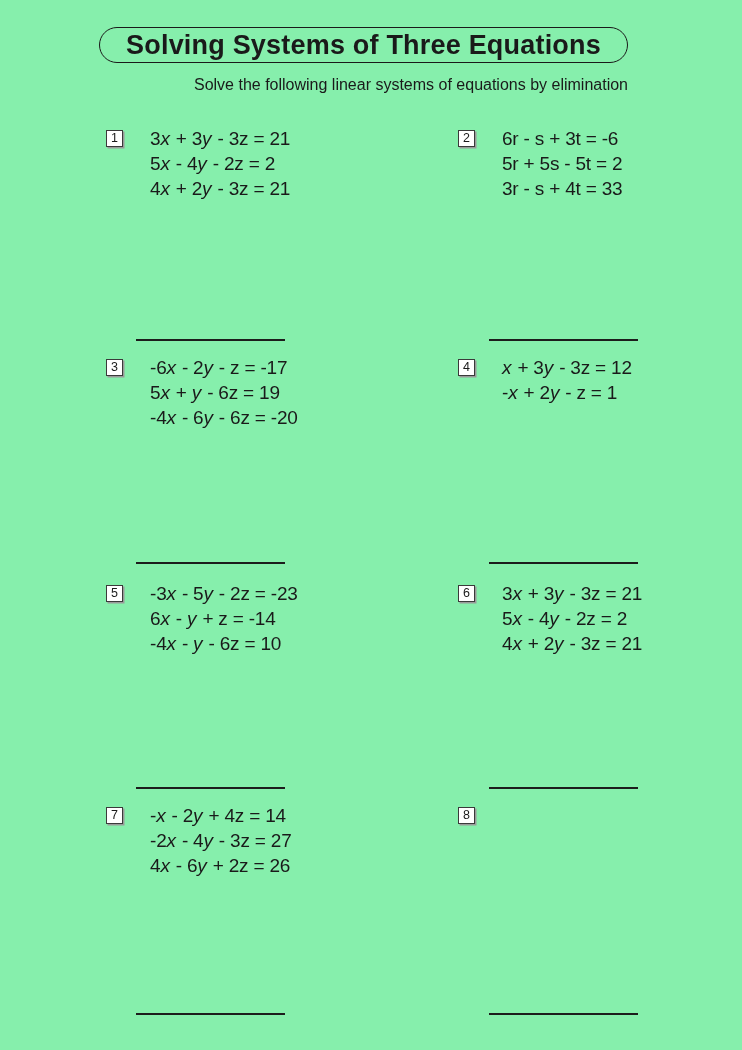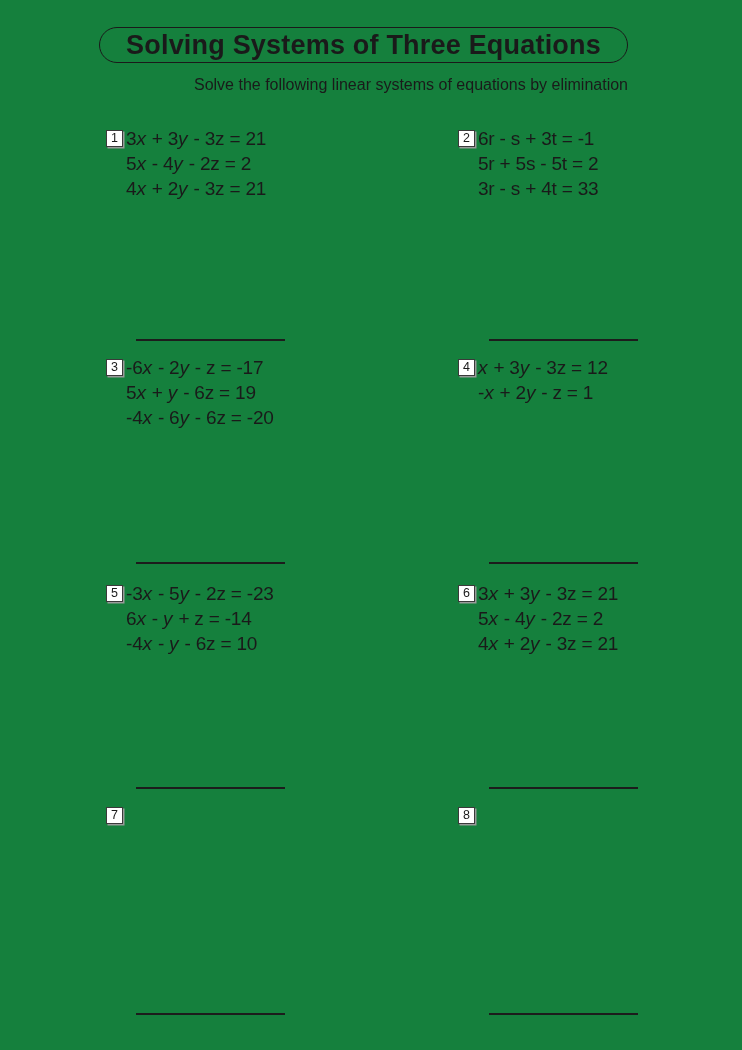--- a/index.html
+++ b/index.html
@@ -61,21 +61,21 @@
     align-items: center;
     justify-content: center;
     flex: none;
   }
   .num {
     font-size: 12.5px;
     line-height: 1;
     color: #1a1a1a;
   }
   .equations {
-    margin-left: 3px;
+    margin-left: 27px;
   }
   .eq {
     font-size: 19px;
     line-height: 25px;
     white-space: nowrap;
     letter-spacing: -0.2px;
   }
   .eq i {
     font-style: italic;
     padding-right: 1px;
@@ -100,21 +100,21 @@
   .a2 { left: 136px; top: 562px; width: 149px; }
   .a3 { left: 489px; top: 562px; width: 149px; }
   .a4 { left: 136px; top: 787px; width: 149px; }
   .a5 { left: 489px; top: 787px; width: 149px; }
   .a6 { left: 136px; top: 1013px; width: 149px; }
   .a7 { left: 489px; top: 1013px; width: 149px; }
 </style>
 </head>
 <body>
 
-<div class="page" style="color: rgb(26, 26, 26); background: #15803d;">
+<div class="page" style="color: rgb(26, 26, 26); background: #86efac;">
   <div class="title-box">
     <span class="title-text">Solving Systems of Three Equations</span>
   </div>
   <div class="subtitle">Solve the following linear systems of equations by elimination</div>
   <div id="problems">
   <div class="problem p0">
     <div class="num-box">
       <span class="num">1</span>
     </div>
     <div class="equations">
@@ -122,21 +122,21 @@
           <div class="eq">5<i>x</i> - 4<i>y</i> - 2z = 2</div>
           <div class="eq">4<i>x</i> + 2<i>y</i> - 3z = 21</div>
         </div>
   </div>
 <div class="answer-line a0" style="border-top-color: rgb(28, 28, 28);"></div>
   <div class="problem p1">
     <div class="num-box">
       <span class="num">2</span>
     </div>
     <div class="equations">
-          <div class="eq">6r - s + 3t = -1</div>
+          <div class="eq">6r - s + 3t = -6</div>
           <div class="eq">5r + 5s - 5t = 2</div>
           <div class="eq">3r - s + 4t = 33</div>
         </div>
   </div>
 <div class="answer-line a1" style="border-top-color: rgb(28, 28, 28);"></div>
   <div class="problem p2">
     <div class="num-box">
       <span class="num">3</span>
     </div>
     <div class="equations">
@@ -175,20 +175,25 @@
           <div class="eq">3<i>x</i> + 3<i>y</i> - 3z = 21</div>
           <div class="eq">5<i>x</i> - 4<i>y</i> - 2z = 2</div>
           <div class="eq">4<i>x</i> + 2<i>y</i> - 3z = 21</div>
         </div>
   </div>
 <div class="answer-line a5" style="border-top-color: rgb(28, 28, 28);"></div>
   <div class="problem p6">
     <div class="num-box">
       <span class="num">7</span>
     </div>
+    <div class="equations">
+          <div class="eq">-<i>x</i> - 2<i>y</i> + 4z = 14</div>
+          <div class="eq">-2<i>x</i> - 4<i>y</i> - 3z = 27</div>
+          <div class="eq">4<i>x</i> - 6<i>y</i> + 2z = 26</div>
+        </div>
   </div>
 <div class="answer-line a6" style="border-top-color: rgb(28, 28, 28);"></div>
   <div class="problem p7">
     <div class="num-box">
       <span class="num">8</span>
     </div>
   </div>
 <div class="answer-line a7" style="border-top-color: rgb(28, 28, 28);"></div>
     </div>
 </div>

